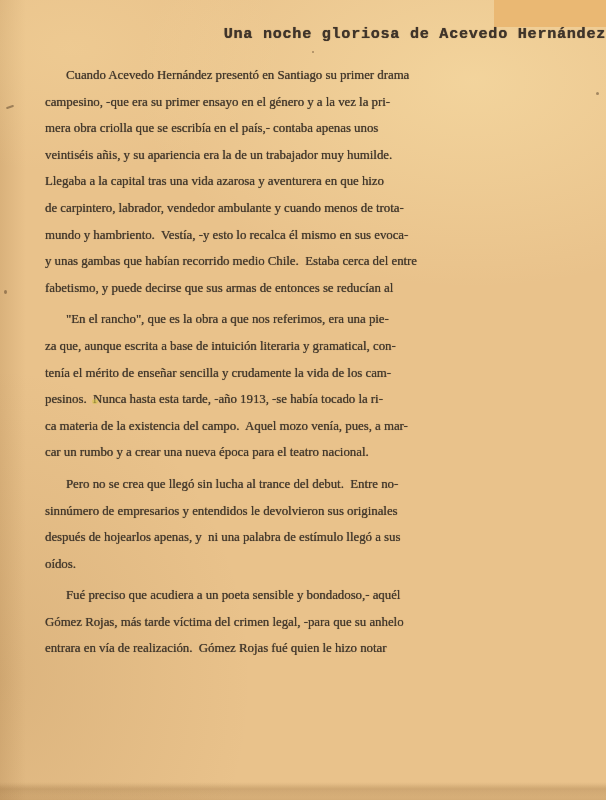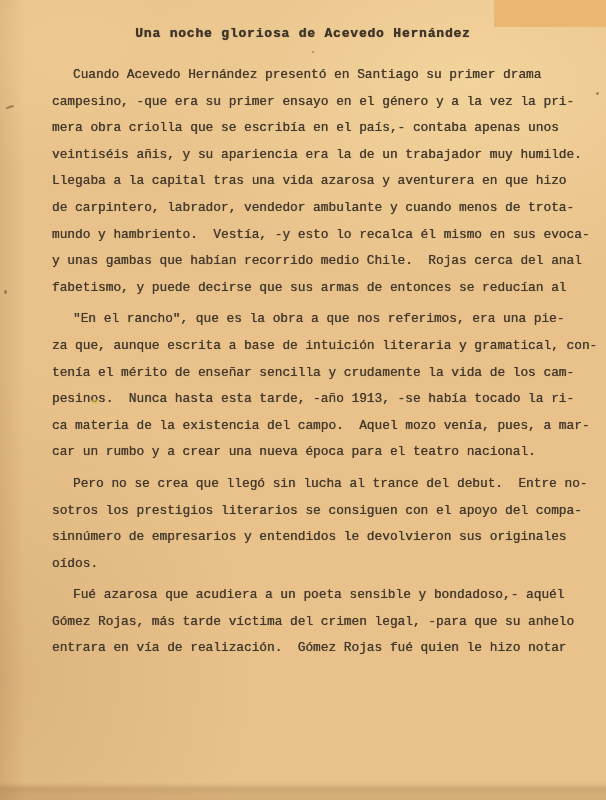--- a/index.html
+++ b/index.html
@@ -37,34 +37,35 @@
     width: 112px;
     height: 27px;
     background: #eab873;
   }
   .doc-title {
     position: absolute;
     top: 26px;
     left: 0;
     right: 0;
     margin: 0;
-    text-align: center;
-    font-size: 13px;
+    text-align: right;
+    font-size: 15px;
     font-weight: bold;
     letter-spacing: 0.8px;
     color: #3f342a;
     text-shadow: 0 0 0.8px rgba(63,52,40,0.85), 0.5px 0.4px 0 rgba(63,52,40,0.30);
   }
   .doc-body {
     position: absolute;
-    left: 52px;
+    left: 45px;
     top: 62px;
     width: 550px;
     color: #44392c;
     text-shadow: 0 0 0.7px rgba(68,57,44,0.75), 0.4px 0.3px 0 rgba(68,57,44,0.28);
+    font-family: Liberation Serif, serif;
   }
   .para { margin: 0; }
   .para + .para { margin-top: 5px; }
   .line {
     display: block;
     white-space: pre;
     font-size: 12.8px;
     line-height: 26.6px;
     height: 26.6px;
   }
@@ -89,42 +90,42 @@
   <div class="doc-body">
 
     <p class="para">
       <span class="line">Cuando Acevedo Hernández presentó en Santiago su primer drama</span>
       <span class="line">campesino, -que era su primer ensayo en el género y a la vez la pri-</span>
       <span class="line">mera obra criolla que se escribía en el país,- contaba apenas unos</span>
       <span class="line">veintiséis añis, y su apariencia era la de un trabajador muy humilde.</span>
       <span class="line">Llegaba a la capital tras una vida azarosa y aventurera en que hizo</span>
       <span class="line">de carpintero, labrador, vendedor ambulante y cuando menos de trota-</span>
       <span class="line">mundo y hambriento.  Vestía, -y esto lo recalca él mismo en sus evoca-</span>
-      <span class="line">y unas gambas que habían recorrido medio Chile.  Rojas cerca del anal</span>
+      <span class="line">y unas gambas que habían recorrido medio Chile.  Estaba cerca del entre</span>
       <span class="line">fabetismo, y puede decirse que sus armas de entonces se reducían al</span>
     </p>
 
     <p class="para">
       <span class="line">"En el rancho", que es la obra a que nos referimos, era una pie-</span>
       <span class="line">za que, aunque escrita a base de intuición literaria y gramatical, con-</span>
       <span class="line">tenía el mérito de enseñar sencilla y crudamente la vida de los cam-</span>
       <span class="line">pesinos.  Nunca hasta esta tarde, -año 1913, -se había tocado la ri-</span>
       <span class="line">ca materia de la existencia del campo.  Aquel mozo venía, pues, a mar-</span>
       <span class="line">car un rumbo y a crear una nueva época para el teatro nacional.</span>
     </p>
 
     <p class="para">
       <span class="line">Pero no se crea que llegó sin lucha al trance del debut.  Entre no-</span>
-      <span class="line">sotros los prestigios literarios se consiguen con el apoyo del compa-</span>
       <span class="line">sinnúmero de empresarios y entendidos le devolvieron sus originales</span>
+      <span class="line">después de hojearlos apenas, y  ni una palabra de estímulo llegó a sus</span>
       <span class="line">oídos.</span>
     </p>
 
     <p class="para">
-      <span class="line">Fué azarosa que acudiera a un poeta sensible y bondadoso,- aquél</span>
+      <span class="line">Fué preciso que acudiera a un poeta sensible y bondadoso,- aquél</span>
       <span class="line">Gómez Rojas, más tarde víctima del crimen legal, -para que su anhelo</span>
       <span class="line">entrara en vía de realización.  Gómez Rojas fué quien le hizo notar</span>
     </p>
 
   </div>
 
   <div class="speck dash" style="left:6px; top:106px; width:8px; height:2px;"></div>
   <div class="speck" style="left:4px; top:290px; width:3px; height:4px;"></div>
   <div class="speck" style="left:596px; top:92px; width:3px; height:3px;"></div>
   <div class="speck stain" style="left:92px; top:399px; width:6px; height:5px;"></div>

